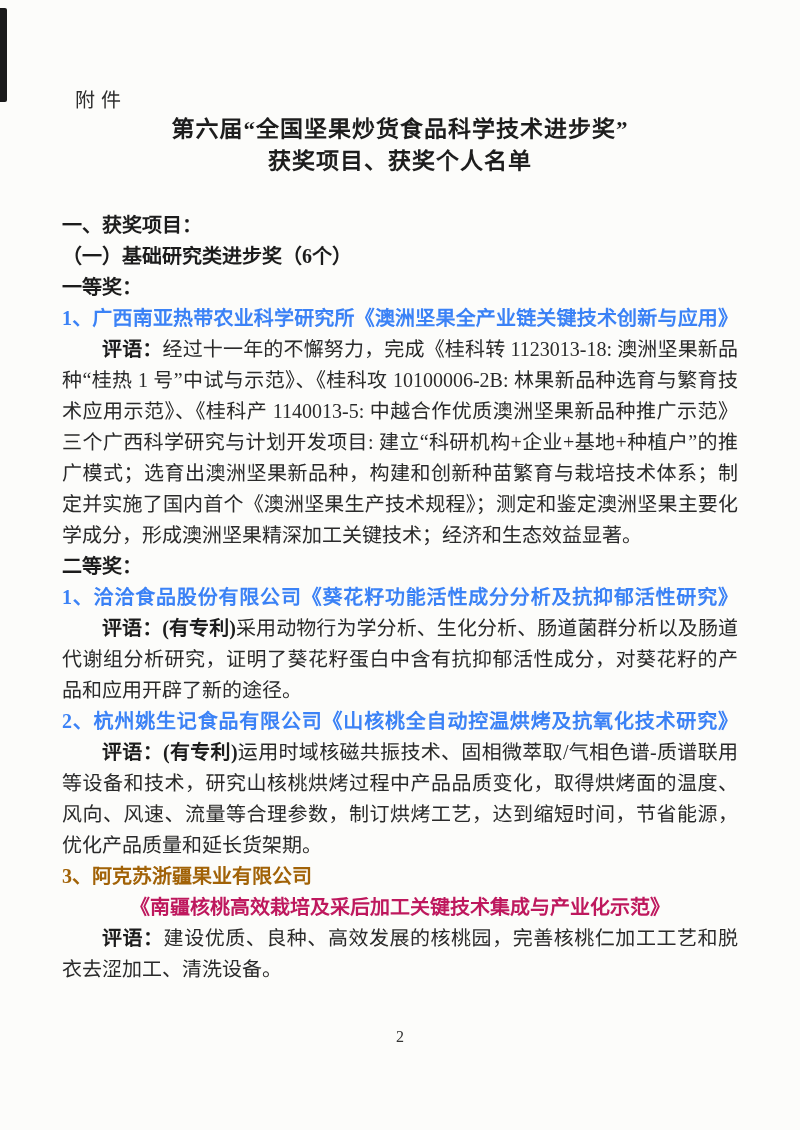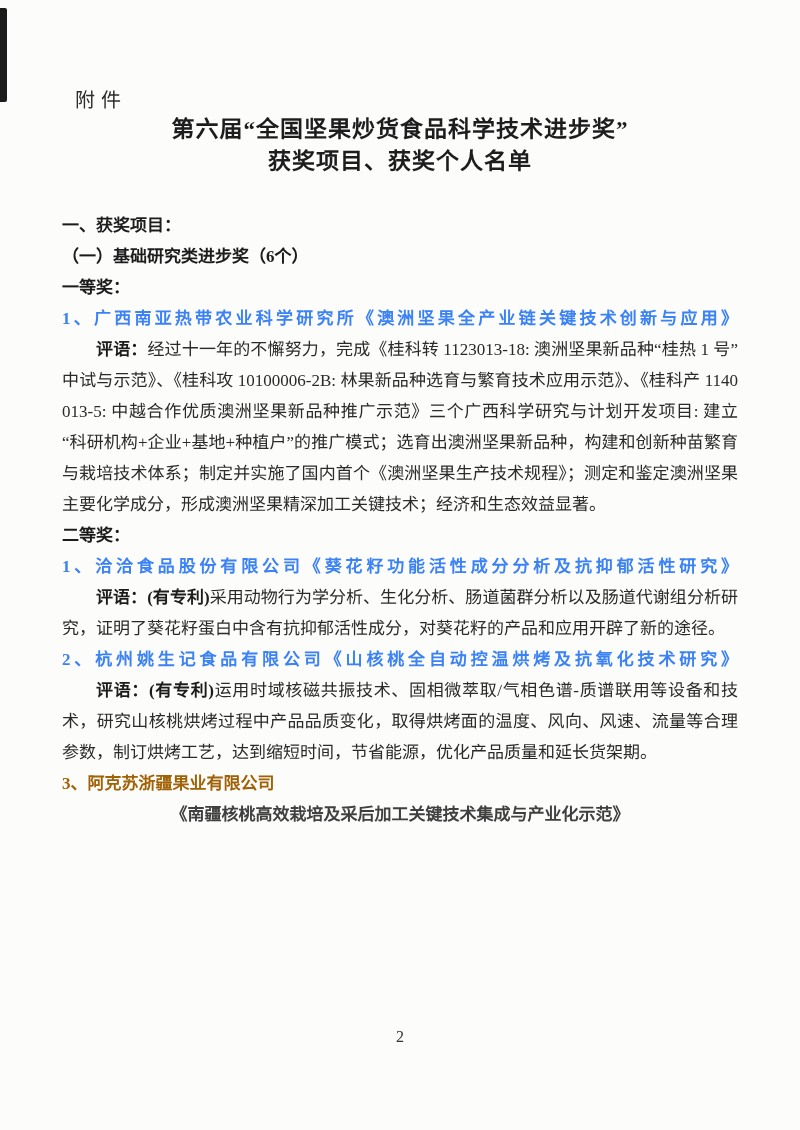--- a/index.html
+++ b/index.html
@@ -47,40 +47,40 @@
     line-height: 32px;
     letter-spacing: 1px;
     color: #1d1d1d;
   }
   .title .tline { display: block; }
   .doc-body {
     position: absolute;
     top: 210px;
     left: 62px;
     width: 676px;
-    font-size: 17px;
+    font-size: 20px;
     line-height: 31px;
     text-align: justify;
     text-justify: inter-ideograph;
   }
   .doc-body p { margin: 0; }
   .bold { font-weight: 700; color: #1c1c1c; }
   .item-title {
     font-weight: 700;
     color: #3b82f6;
     text-align: justify;
     text-align-last: justify;
   }
   .plain-title {
     font-weight: 700;
     color: #a16207;
   }
   .subtitle {
     font-weight: 700;
-    color: #404040;
+    color: #be185d;
     text-align: right;
     text-align-last: center;
   }
   .review {
     text-indent: 2em;
     word-break: break-all;
     color: #2a2a2a;
   }
   .page-number {
     position: absolute;
@@ -125,18 +125,19 @@
     <p class="review"><span class="bold">评语：</span><span class="bold">(有专利)</span><span>采用动物行为学分析、生化分析、肠道菌群分析以及肠道代谢组分析研究，证明了葵花籽蛋白中含有抗抑郁活性成分，对葵花籽的产品和应用开辟了新的途径。</span></p>
 
     <p class="item-title">2、杭州姚生记食品有限公司《山核桃全自动控温烘烤及抗氧化技术研究》</p>
 
     <p class="review"><span class="bold">评语：</span><span class="bold">(有专利)</span><span>运用时域核磁共振技术、固相微萃取/气相色谱-质谱联用等设备和技术，研究山核桃烘烤过程中产品品质变化，取得烘烤面的温度、风向、风速、流量等合理参数，制订烘烤工艺，达到缩短时间，节省能源，优化产品质量和延长货架期。</span></p>
 
     <p class="plain-title">3、阿克苏浙疆果业有限公司</p>
 
     <p class="subtitle">《南疆核桃高效栽培及采后加工关键技术集成与产业化示范》</p>
 
+    <p class="review"><span class="bold">评语：</span><span>建设优质、良种、高效发展的核桃园，完善核桃仁加工工艺和脱衣去涩加工、清洗设备。</span></p>
 
   </div>
 
   <div class="page-number">2</div>
 
 </div>
 
 </body></html>

